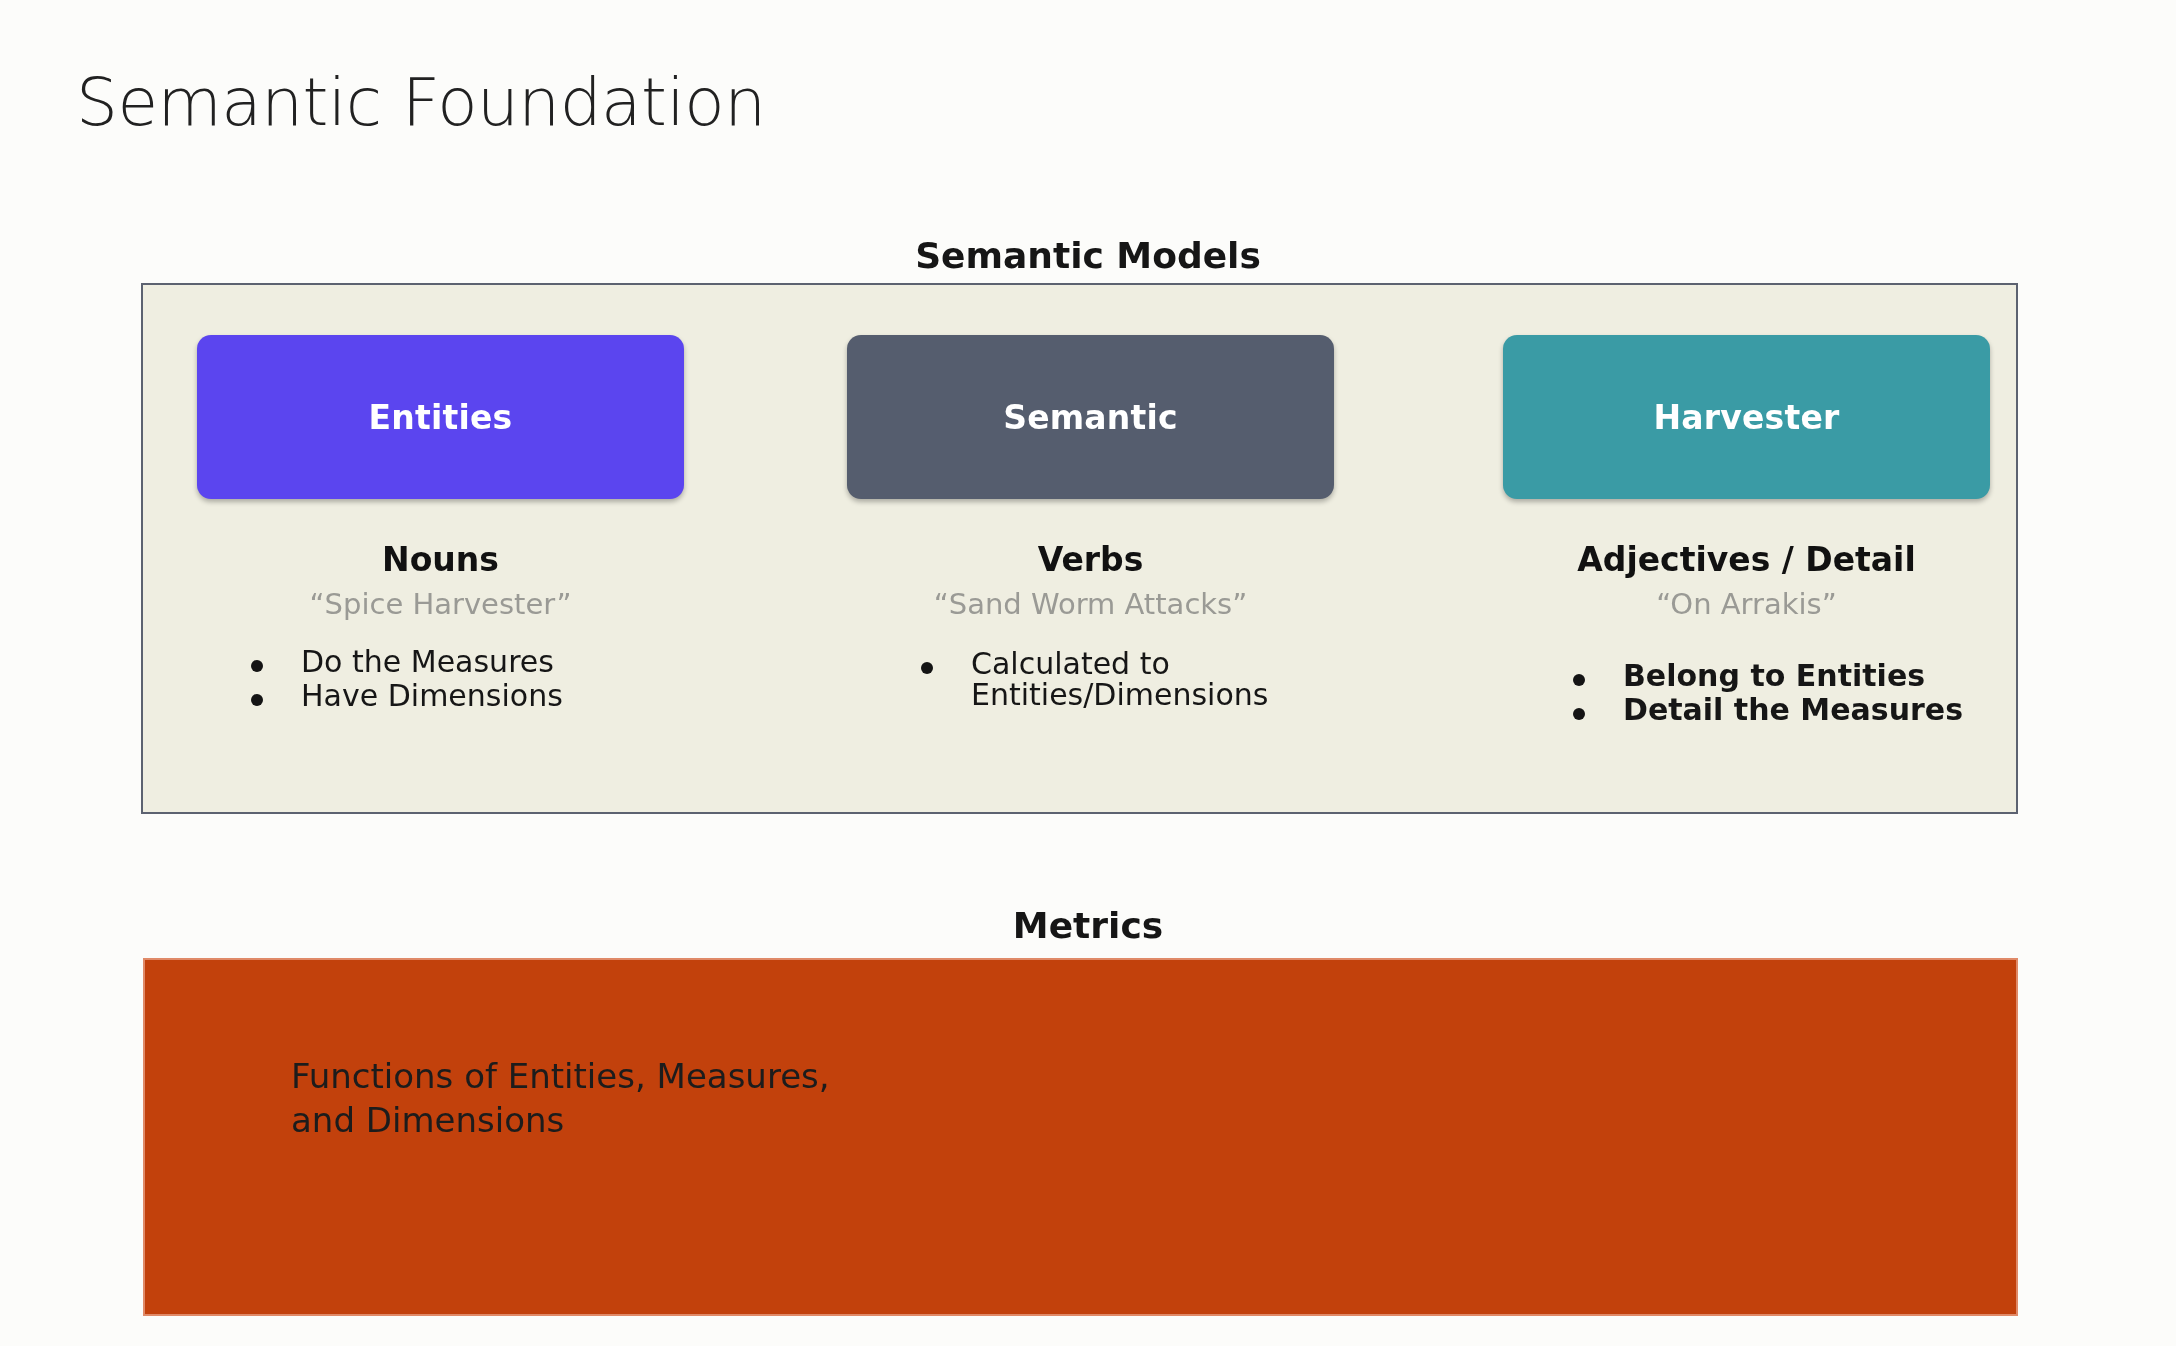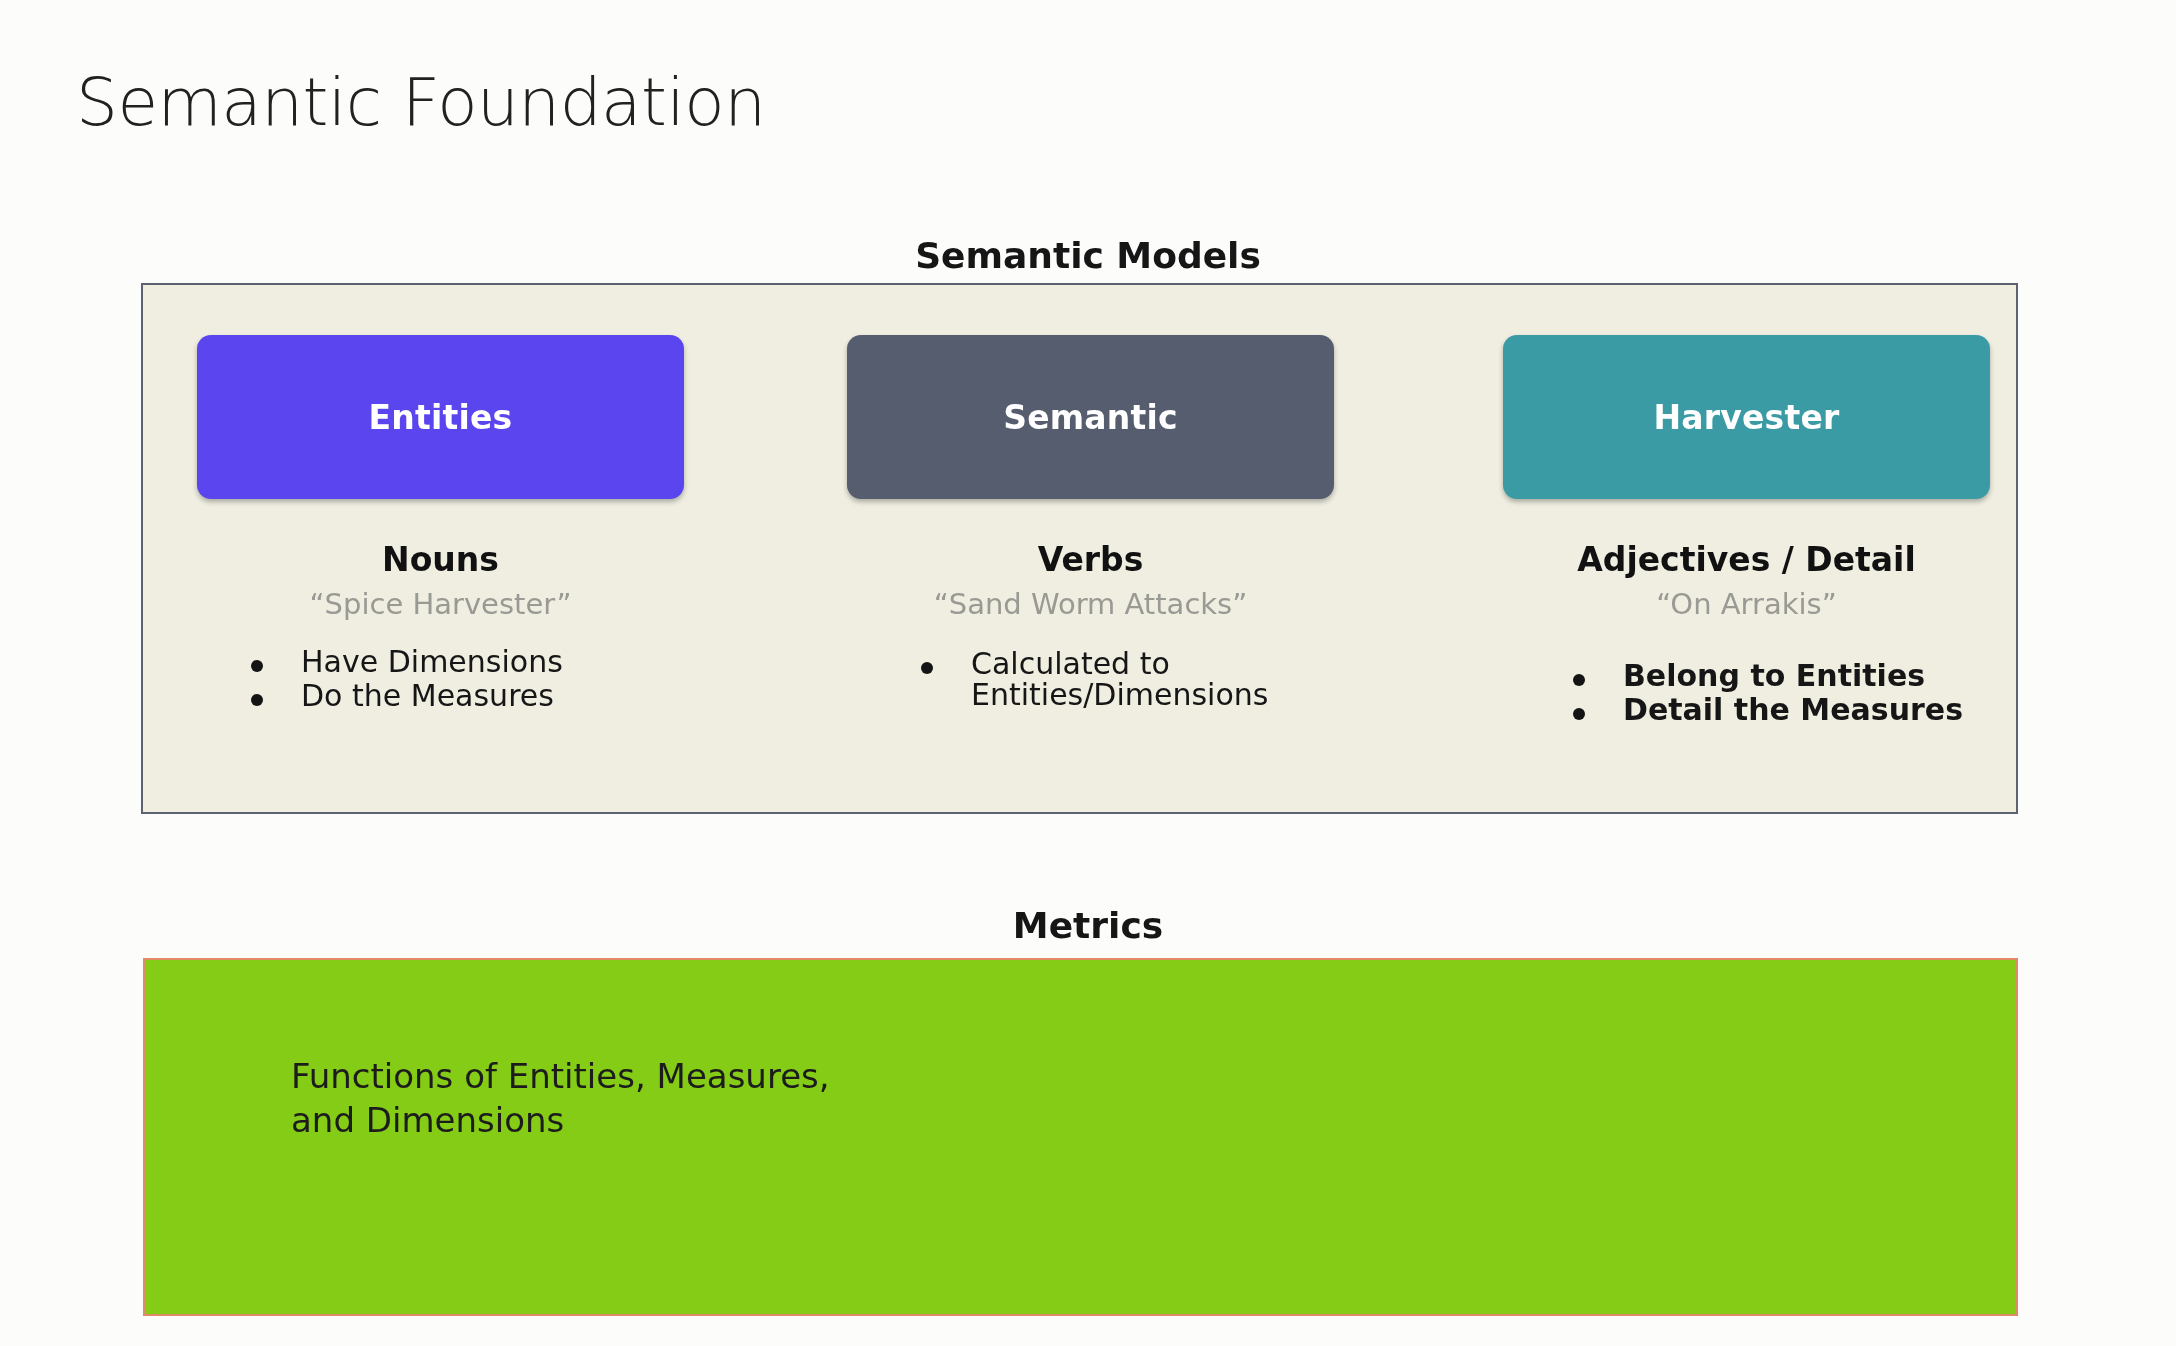--- a/index.html
+++ b/index.html
@@ -150,21 +150,21 @@
     background: #141414;
   }
 
   
   .metrics-panel {
     position: absolute;
     left: 143px;
     top: 958px;
     width: 1875px;
     height: 358px;
-    background: #84cc16;
+    background: #c2410c;
     border: 2px solid #e08a68;
     box-sizing: border-box;
   }
   .metrics-description {
     position: absolute;
     left: 146px;
     top: 95px;
     font-size: 34px;
     line-height: 1.28;
     color: #1c1c1c;
@@ -206,22 +206,22 @@
 <div class="models-panel" style="border-color: rgb(92, 98, 112); background: rgb(239, 238, 225);">
   <div class="cards-row">
 
     <div class="model-col col-0">
       <div class="model-card" style="background: rgb(91, 69, 239);">
         <span class="model-card-label">Entities</span>
       </div>
       <div class="model-partofspeech">Nouns</div>
       <div class="model-example">“Spice Harvester”</div>
       <ul class="bullet-list">
+        <li class="bullet-item">Do the Measures</li>
         <li class="bullet-item">Have Dimensions</li>
-        <li class="bullet-item">Do the Measures</li>
       </ul>
     </div>
 
     <div class="model-col col-1">
       <div class="model-card" style="background: rgb(85, 93, 110);">
         <span class="model-card-label">Semantic</span>
       </div>
       <div class="model-partofspeech">Verbs</div>
       <div class="model-example">“Sand Worm Attacks”</div>
       <ul class="bullet-list">

